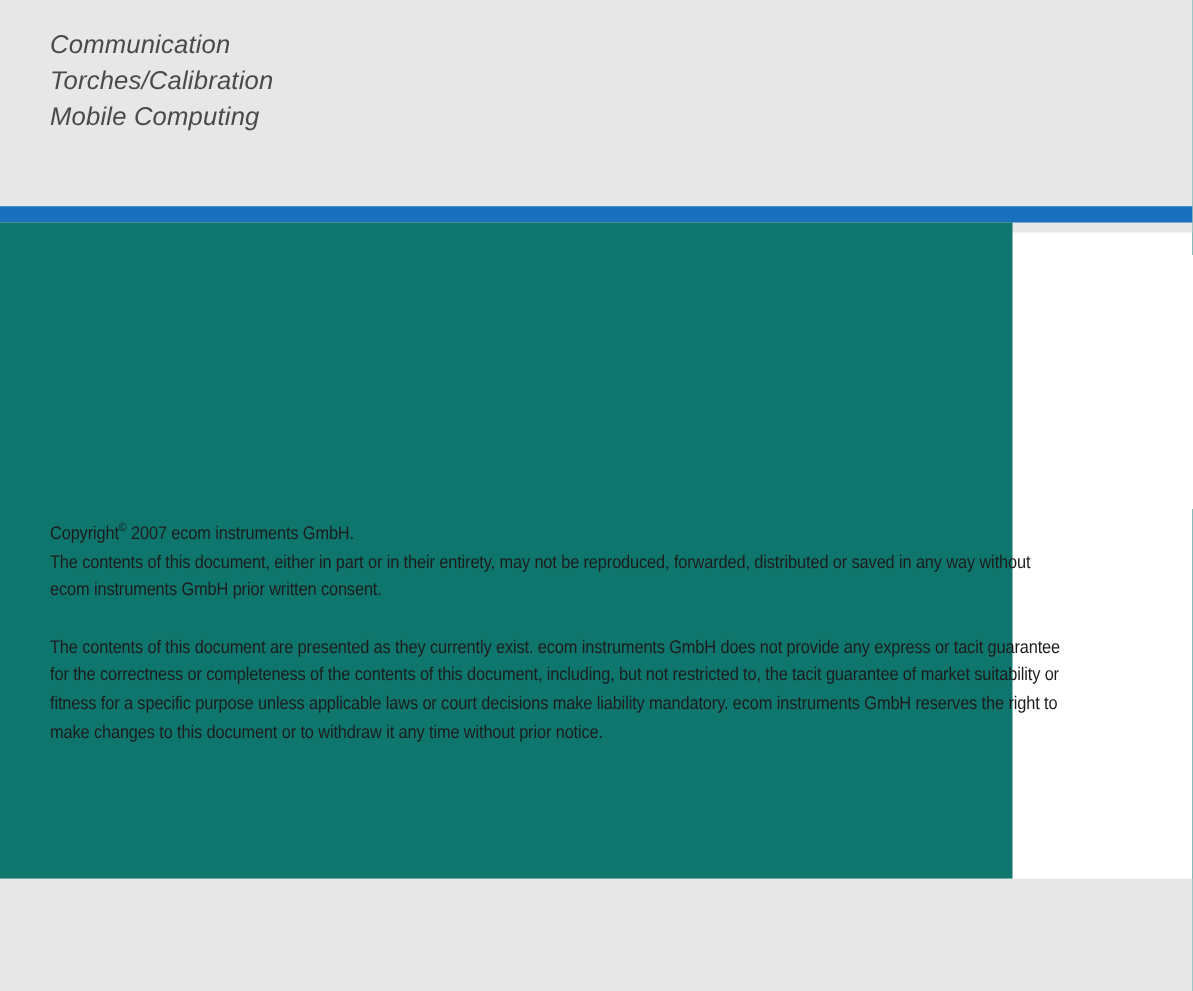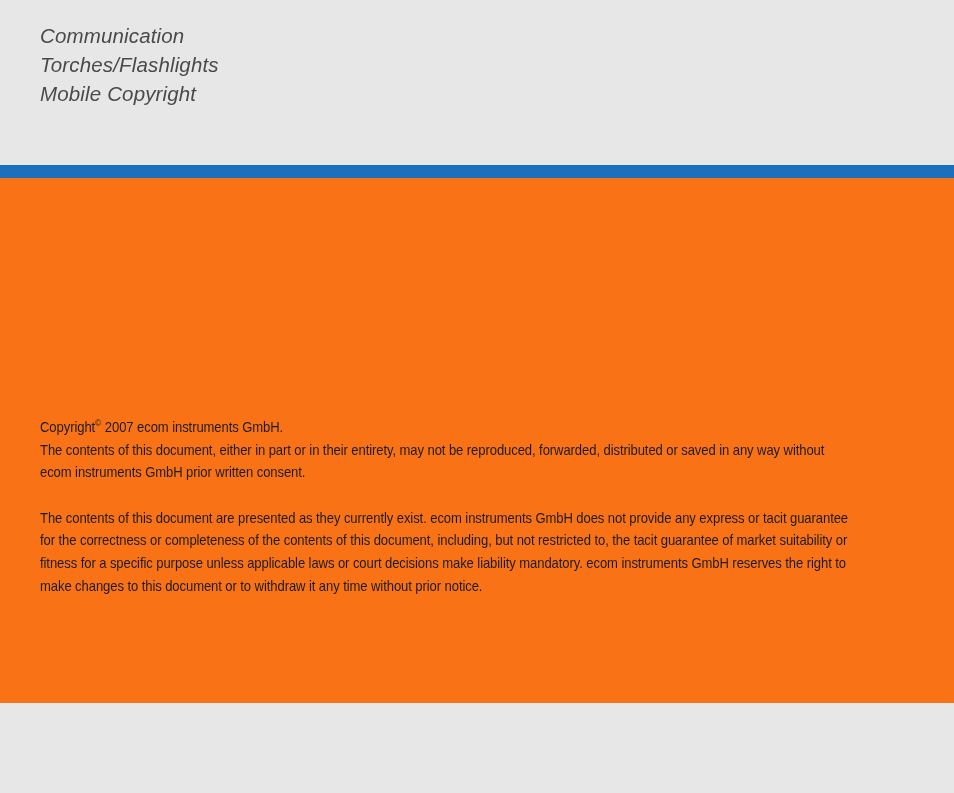--- a/index.html
+++ b/index.html
@@ -48,23 +48,23 @@
     width: 954px;
     height: 13px;
     background: #1870bf;
   }
 
   
   .legal-area {
     position: absolute;
     left: 0;
     top: 178px;
-    width: 954px;
+    width: 810px;
     height: 525px;
-    background: #f97316;
+    background: #0f766e;
   }
 
   .copyright-block {
     position: absolute;
     left: 40px;
     top: 238px;
     width: 880px;
   }
   .legal-para {
     font-family: "Liberation Sans Narrow", "Liberation Sans", sans-serif;
@@ -98,22 +98,22 @@
     height: 90px;
     background: #e7e7e7;
   }
 </style>
 </head>
 <body>
 
 <div class="header-band">
   <div class="category-list">
     <div class="category-line">Communication</div>
-    <div class="category-line">Torches/Flashlights</div>
-    <div class="category-line">Mobile Copyright</div>
+    <div class="category-line">Torches/Calibration</div>
+    <div class="category-line">Mobile Computing</div>
   </div>
 </div>
 
 <div class="blue-rule"></div>
 
 <div class="legal-area">
 
   <div class="copyright-block">
 
     <p class="legal-para"><span>Copyright</span><span class="sup-c">©</span><span> 2007 ecom instruments GmbH.</span></p>

